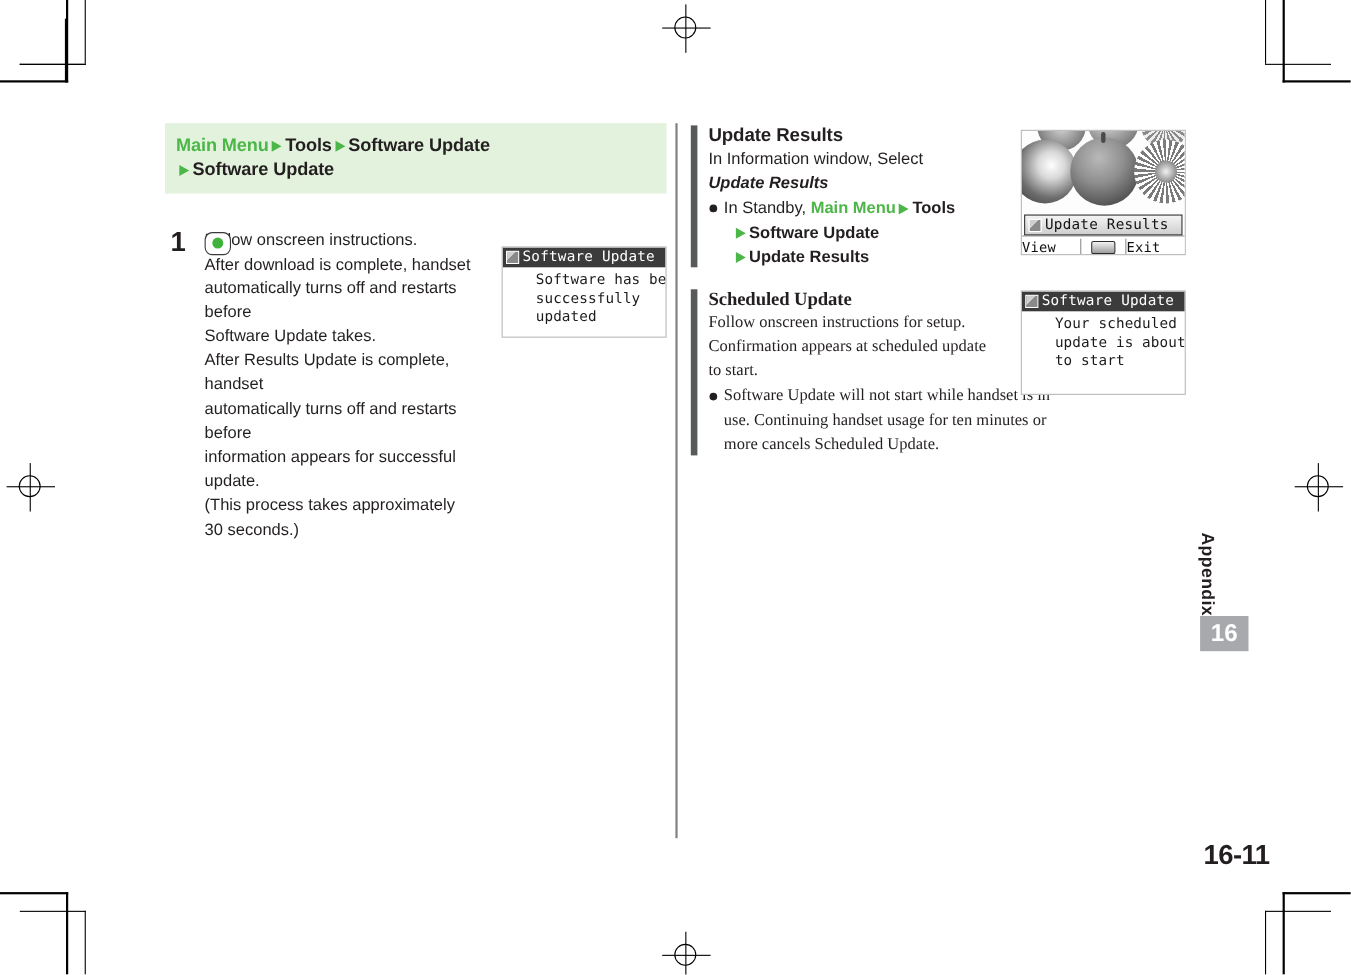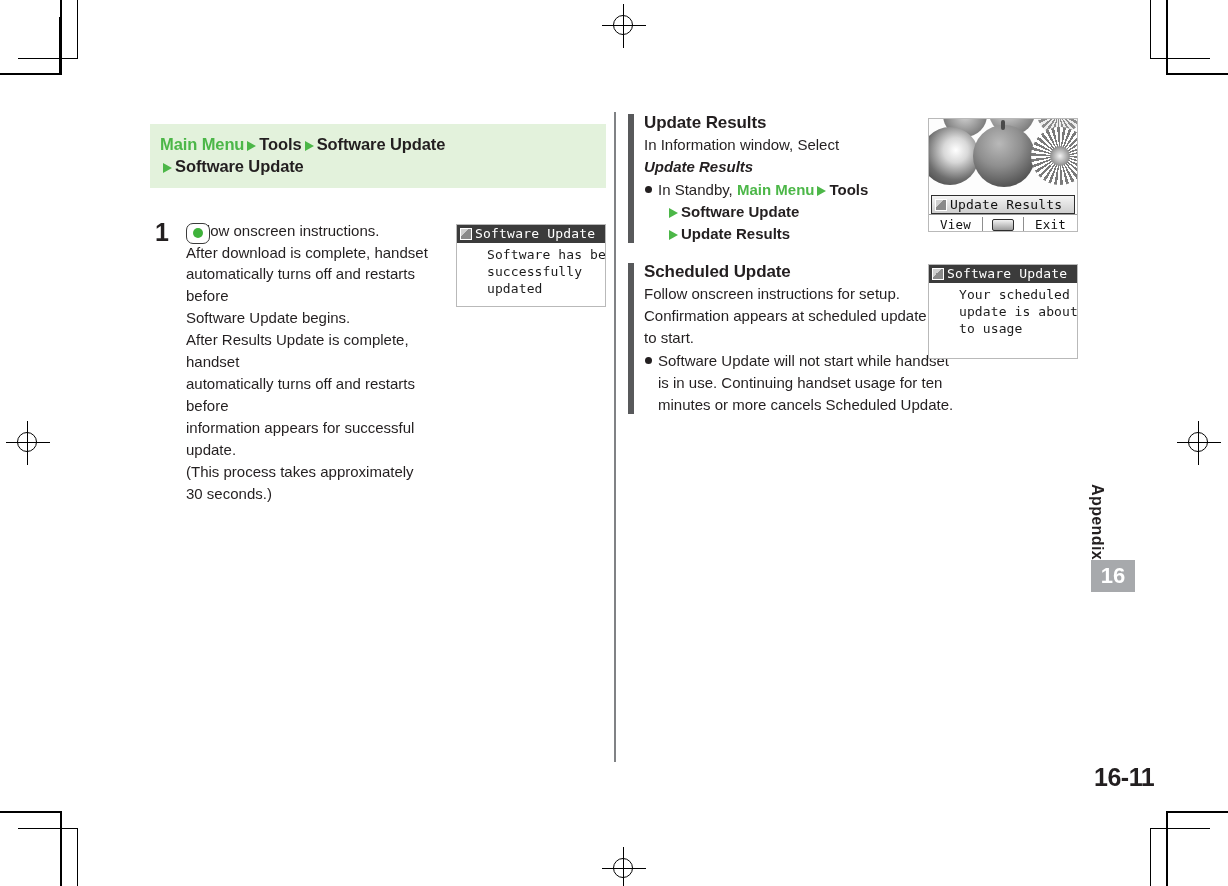--- a/index.html
+++ b/index.html
@@ -51,21 +51,21 @@
   .page {
     position: absolute;
     left: 0; top: 0;
     width: 1228px; height: 886px;
   }
 
   
   .col-left {
     position: absolute;
     left: 150px;
-    top: 124px;
+    top: 112px;
     width: 456px;
   }
   .breadcrumb-bar {
     background: #e3f2dc;
     padding: 9px 10px 10px 10px;
     box-sizing: border-box;
     width: 456px;
     font-size: 16.5px;
     font-weight: bold;
     line-height: 1.35;
@@ -267,21 +267,20 @@
     display: flex;
     align-items: center;
     height: 20px;
     border-top: 1px solid #9a9a9a;
     font-size: 12.5px;
     color: #111;
     background: #ffffff;
   }
   .sk {
     flex: 1 1 0;
-    text-align: center;
     line-height: 20px;
     letter-spacing: 0.2px;
   }
   .sk-mid {
     flex: 0 0 40px;
     display: flex;
     align-items: center;
     justify-content: center;
   }
   .sk-box {
@@ -469,21 +468,21 @@
     </div>
 
     <div class="step-row">
       <div class="step-num">1</div>
       <div class="key-icon"></div>
 
       <div class="step-body">
         <p>Follow onscreen instructions.</p>
         <p>After download is complete, handset</p>
         <p>automatically turns off and restarts before</p>
-        <p>Software Update begins.</p>
+        <p>Software Update takes.</p>
         <p>After Results Update is complete, handset</p>
         <p>automatically turns off and restarts before</p>
         <p>information appears for successful update.</p>
         <p>(This process takes approximately</p>
         <p>30 seconds.)</p>
       </div>
     </div>
   </div>
 
   <div class="shot" style="left:456px; top:224px; width:150px; height:83px;">
@@ -511,21 +510,21 @@
         <span class="dot"></span><span>In Standby,</span> <span class="bc-green b-strong">Main Menu</span><span class="tri"></span><span class="b-strong">Tools</span>
       </div>
       <div class="indent1">
         <span class="tri"></span><span>Software Update</span>
       </div>
       <div class="indent1">
         <span class="tri"></span><span>Update Results</span>
       </div>
     </div>
 
-    <div class="section" style="margin-top:14px;">
+    <div class="section" style="margin-top:14px;font-family:Liberation Serif, serif;">
       <div class="section-bar"></div>
       <h3 class="sec-title">Scheduled Update</h3>
       <p class="sec-text wide">Follow onscreen instructions for setup.</p>
       <p class="sec-text wide">Confirmation appears at scheduled update</p>
       <p class="sec-text wide">to start.</p>
       <div class="bullet-row wide2" style="width:300px;">
         <span class="dot"></span><span>Software Update will not start while handset is in use. Continuing handset usage for ten minutes or more cancels Scheduled Update.</span>
       </div>
     </div>
   </div>
@@ -555,21 +554,21 @@
   </div>
 
   <div class="shot" style="left:928px; top:264px; width:150px; height:95px;">
     <div class="shot-title">
       <span class="shot-title-ico"></span>
       <span>Software Update</span>
     </div>
     <div class="shot-body">
       <div>Your scheduled</div>
       <div>update is about</div>
-      <div>to usage</div>
+      <div>to start</div>
     </div>
   </div>
 
   <div class="appendix-label">Appendix</div>
   <div class="chapter-tab">16</div>
   <div class="page-num">16-11</div>
 
 </div>
 
 </body></html>

